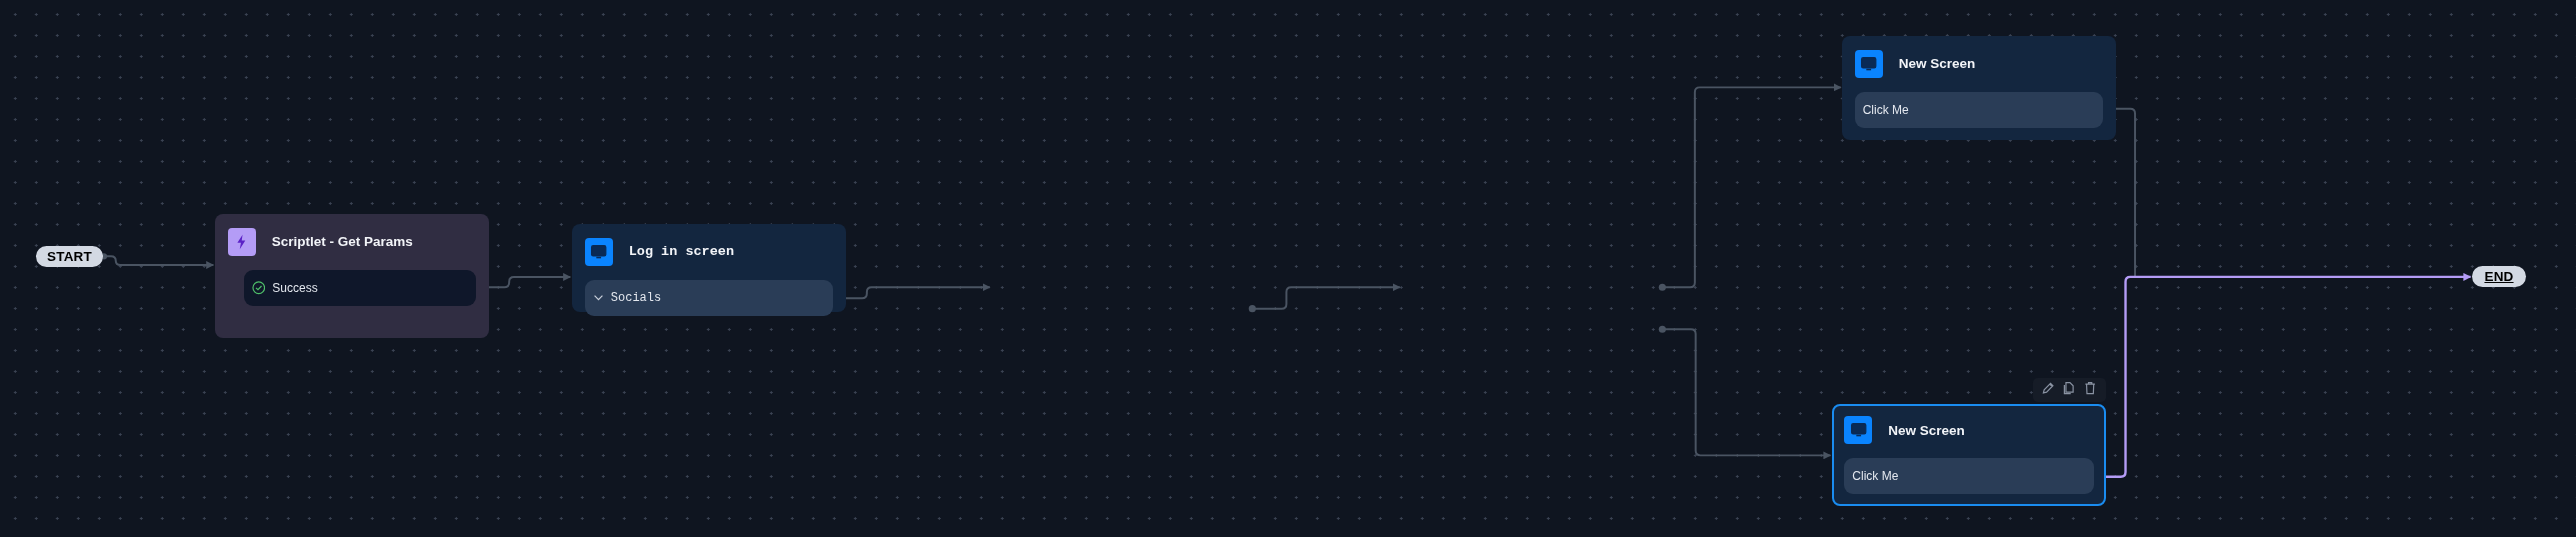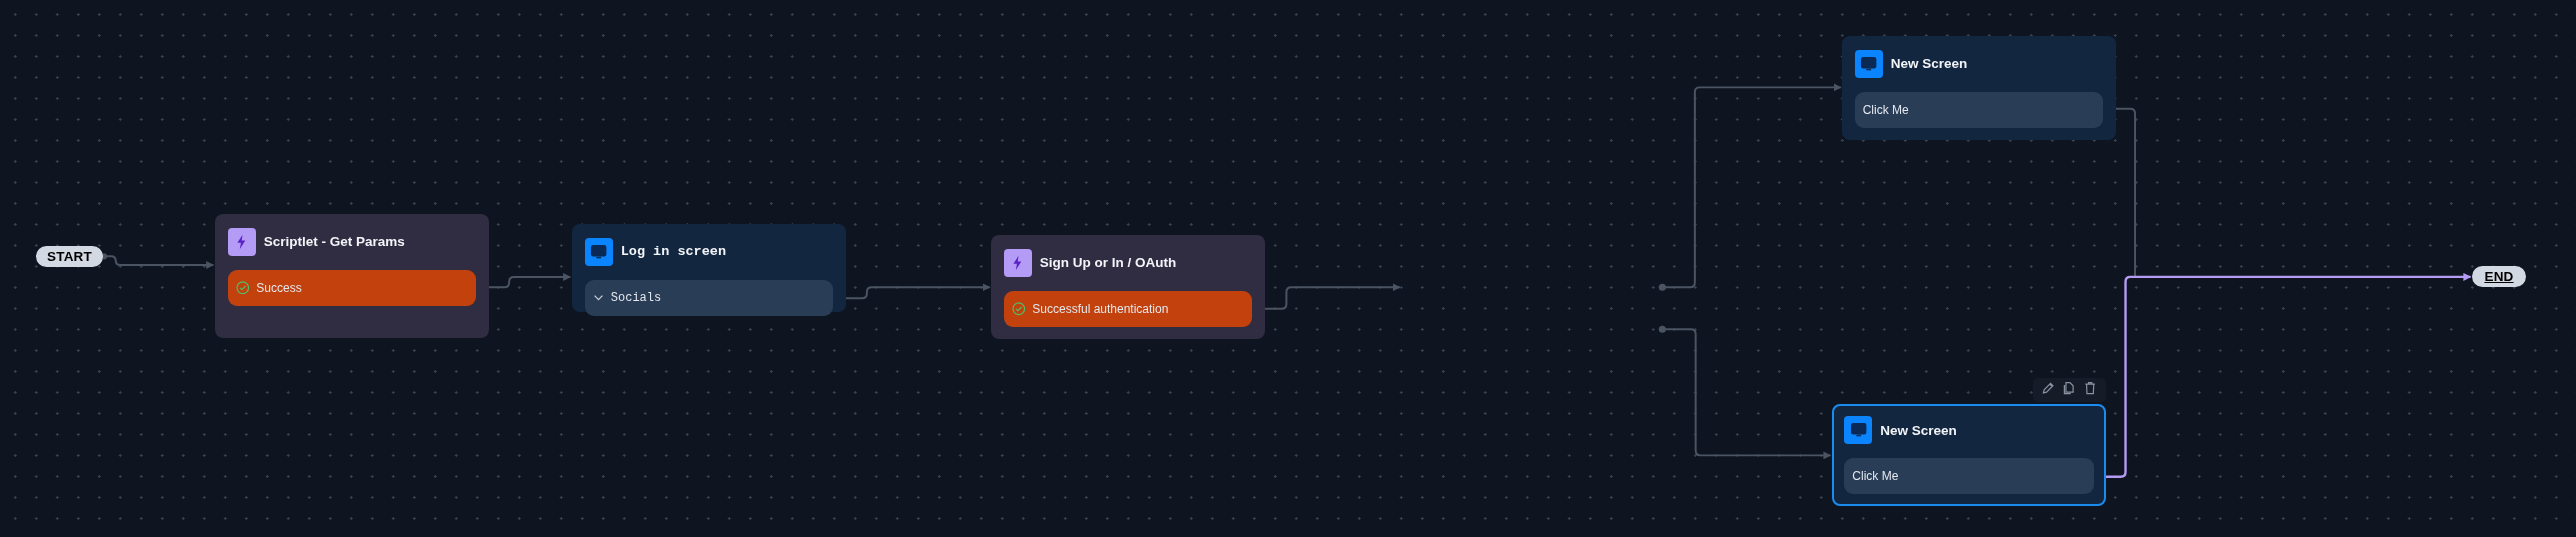--- a/index.html
+++ b/index.html
@@ -26,27 +26,27 @@
   .node.cond { background:#162a2c; }
   .node.selected { border:2.4px solid #1a8cf0; }
   .node-header { position:absolute; left:12.7px; top:13.5px; height:28px; display:flex; align-items:center; }
   .node.selected .node-header { left:10.3px; top:10.3px; }
   .nicon {
     width:28px; height:28px; border-radius:4px; display:flex; align-items:center; justify-content:center;
   }
   .nicon.purple { background:#b49cf6; }
   .nicon.blue { background:#0a84ff; }
   .nicon.green { background:#3ec89a; }
-  .ntitle { margin-left:8px; color:#f2f4f8; font-weight:700; font-size:13.5px; white-space:nowrap; }
+  .ntitle { margin-left:16px; color:#f2f4f8; font-weight:700; font-size:13.5px; white-space:nowrap; }
   .row {
     position:absolute; left:12.7px; right:12.7px; height:36px; border-radius:9px;
     display:flex; align-items:center; padding-left:8px; box-sizing:border-box;
     color:#e4e8ef; font-size:12px;
   }
-  .node.scriptlet .row { background:#c2410c; }
+  .node.scriptlet .row { background:#0f172a;margin-left:16px; }
   .node.screen .row { background:#2a3d57; }
   .node.cond .row { background:#2f4346; }
   .node.selected .row { left:10.3px; right:10.3px; }
   .row .ricon { margin-right:7.1px; display:flex; align-items:center; }
   .toolbar {
     position:absolute; height:24px; border-radius:4.8px; background:#161c27;
     display:flex; align-items:center; justify-content:space-around; box-sizing:border-box; padding:0 4.8px;
   }
   .tbtn { width:19px; height:19px; display:flex; align-items:center; justify-content:center; cursor:pointer; }
 </style>
@@ -135,39 +135,20 @@
     <div class="row" style="top:56px;">
       <span class="ricon">
         <svg width="11" height="8" viewBox="0 0 14 10">
             <path d="M2,2 L7,7 L12,2" fill="none" stroke="#c8cfda" stroke-width="1.6"></path>
           </svg>
       </span>
       <span>Socials</span>
     </div>
   </div>
 
-  <div class="node scriptlet" style="left:991px;top:235px;width:274px;height:104px;">
-    <div class="node-header">
-      <div class="nicon purple">
-        <svg width="12.7" height="16" viewBox="0 0 16 20">
-            <path d="M9.5,1 L3,11 L7.5,11 L6,19 L13,8 L8.5,8 z" fill="#5b22c6"></path>
-          </svg>
-      </div>
-      <span class="ntitle">Sign Up or In / OAuth</span>
-    </div>
-    <div class="row" style="top:56px;">
-      <span class="ricon">
-        <svg width="13.5" height="13.5" viewBox="0 0 17 17">
-            <circle cx="8.5" cy="8.5" r="7.3" fill="none" stroke="#4fbf6a" stroke-width="1.5"></circle>
-            <path d="M5,8.7 L7.5,11 L12,6.3" fill="none" stroke="#4fbf6a" stroke-width="1.5"></path>
-          </svg>
-      </span>
-      <span>Successful authentication</span>
-    </div>
-  </div>
 
 
   <div class="node screen" style="left:1842px;top:36px;width:274px;height:104px;">
     <div class="node-header">
       <div class="nicon blue">
         <svg width="17.4" height="16" viewBox="0 0 22 20">
             <rect x="2" y="2" width="18" height="13" rx="2" fill="#0a2a55" stroke="#0a2a55" stroke-width="1.5"></rect>
             <rect x="8" y="16" width="6" height="2" fill="#0a2a55"></rect>
           </svg>
       </div>

